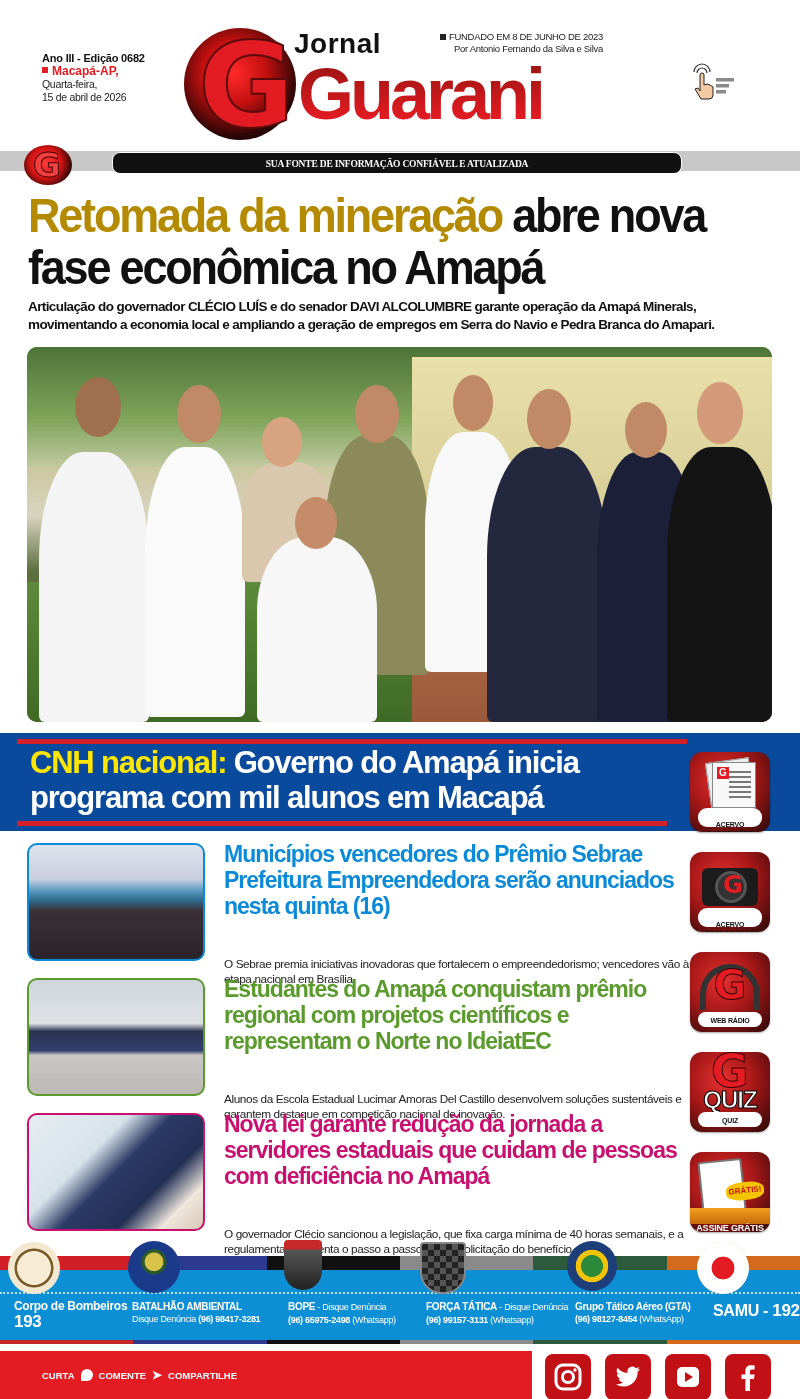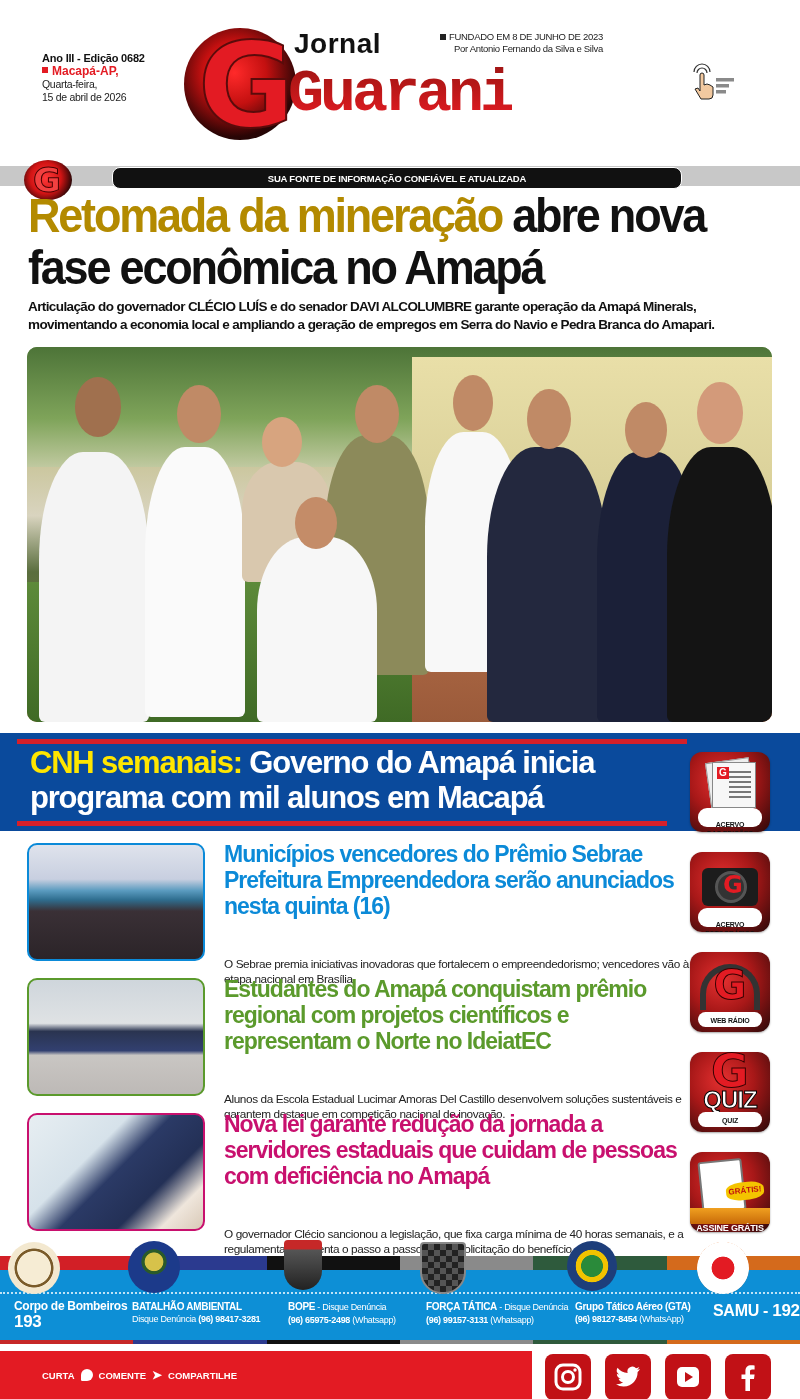--- a/index.html
+++ b/index.html
@@ -13,31 +13,31 @@
     .edition .city { font-weight: bold; font-size: 12px; color: #e31b23; }
     .edition .city::before { content: ""; display: inline-block; width: 6px; height: 6px; background: #e31b23; margin-right: 4px; vertical-align: 2px; }
     .edition .day, .edition .date { font-size: 10.5px; color: #222; letter-spacing: -0.3px; }
 
     .logo { position: absolute; left: 184px; top: 26px; width: 460px; height: 118px; }
     .logo .g-ring { position: absolute; left: 0; top: 2px; width: 112px; height: 112px; border-radius: 50%;
       background: radial-gradient(circle at 45% 40%, #ff2a2a 0%, #c41010 35%, #2a0505 70%, #0b0b0b 100%); }
     .logo .g-ring::after { content: "G"; position: absolute; left: 14px; top: -12px; font-weight: bold; font-size: 118px; color: #e31b23;
       font-family: "DejaVu Sans", sans-serif; -webkit-text-stroke: 2px #5a0b0b; }
     .logo .jornal { position: absolute; left: 110px; top: 2px; font-size: 28px; font-weight: bold; color: #111; letter-spacing: 0.5px; }
-    .logo .guarani { position: absolute; left: 104px; top: 18px; font-size: 60px; font-weight: bold; letter-spacing: -4px; line-height: 100px;
+    .logo .guarani { position: absolute; left: 114px; top: 18px; font-size: 72px; font-weight: bold; letter-spacing: -4px; line-height: 100px;
       background: linear-gradient(#8a1313 0%, #b51717 40%, #e31b23 75%, #e31b23 100%); -webkit-background-clip: text; color: transparent;
-      font-family: Liberation Mono, monospace; }
+      font-family: Liberation Sans, sans-serif; }
     .founded { position: absolute; left: 440px; top: 31px; font-size: 9.5px; color: #222; line-height: 12px; letter-spacing: -0.3px; text-align: right; }
     .founded .f1::before { content: ""; display: inline-block; width: 6px; height: 6px; background: #222; margin-right: 3px; vertical-align: 0; }
     .founded .f2 { padding-left: 6px; }
 
     .touch { position: absolute; left: 688px; top: 62px; width: 50px; height: 40px; cursor: pointer; }
     .touch svg { width: 50px; height: 40px; }
 
-    .tagbar { position: absolute; left: 0; top: 160px; width: 772px; height: 32px; }
+    .tagbar { position: absolute; left: 0; top: 145px; width: 772px; height: 32px; font-family: Liberation Serif, serif; }
     .tagbar .gray { position: absolute; left: 0; top: 6px; width: 800px; height: 20px; background: #c8c8c8; }
     .tagbar .g-badge { position: absolute; left: 24px; top: 0; width: 48px; height: 40px; border-radius: 50%;
       background: radial-gradient(circle at 45% 45%, #ff3a3a 0%, #d21414 45%, #1a0505 80%); }
     .tagbar .g-badge::after { content: "G"; position: absolute; left: 9px; top: 0px; color: #f24040; font-weight: bold; font-size: 34px; font-family: "DejaVu Sans", sans-serif; -webkit-text-stroke: 1px #400; }
     .tagbar .slogan { position: absolute; left: 112px; top: 7px; width: 570px; height: 22px; background: #111; border-radius: 8px;
       color: #fff; font-size: 9.5px; font-weight: bold; text-align: center; line-height: 22px; letter-spacing: -0.2px; border: 1px solid #fff; }
 
     
     .lead-title { position: absolute; left: 28px; top: 190px; width: 760px; font-family: "Liberation Sans", sans-serif;
       font-weight: bold; font-size: 45px; line-height: 48px; letter-spacing: -2.2px; color: #111; transform: scaleY(1.08); transform-origin: top left; }
@@ -179,21 +179,21 @@
   <div class="person" style="left:460px;top:100px;width:120px;height:275px;background:#23283e;"></div>
   <div class="head" style="left:500px;top:42px;width:44px;height:60px;"></div>
   <div class="person" style="left:570px;top:105px;width:100px;height:270px;background:#1b2038;"></div>
   <div class="head" style="left:598px;top:55px;width:42px;height:56px;"></div>
   <div class="person" style="left:640px;top:100px;width:110px;height:275px;background:#141414;"></div>
   <div class="head" style="left:670px;top:35px;width:46px;height:62px;background:#d39a7a;"></div>
 </div>
 
 <div class="cnh">
   <div class="redline-top"></div>
-  <h2 class="title"><span class="y">CNH semanais:</span><span> Governo do Amapá inicia programa com mil alunos em Macapá</span></h2>
+  <h2 class="title"><span class="y">CNH nacional:</span><span> Governo do Amapá inicia programa com mil alunos em Macapá</span></h2>
   <div class="redline-bot"></div>
 </div>
 
 <div class="app" style="top:752px;">
   <div class="paper"></div>
   <div class="paper2">
       <div class="gbox">G</div>
       <div class="lines"></div>
     </div>
   <div class="lbl">

